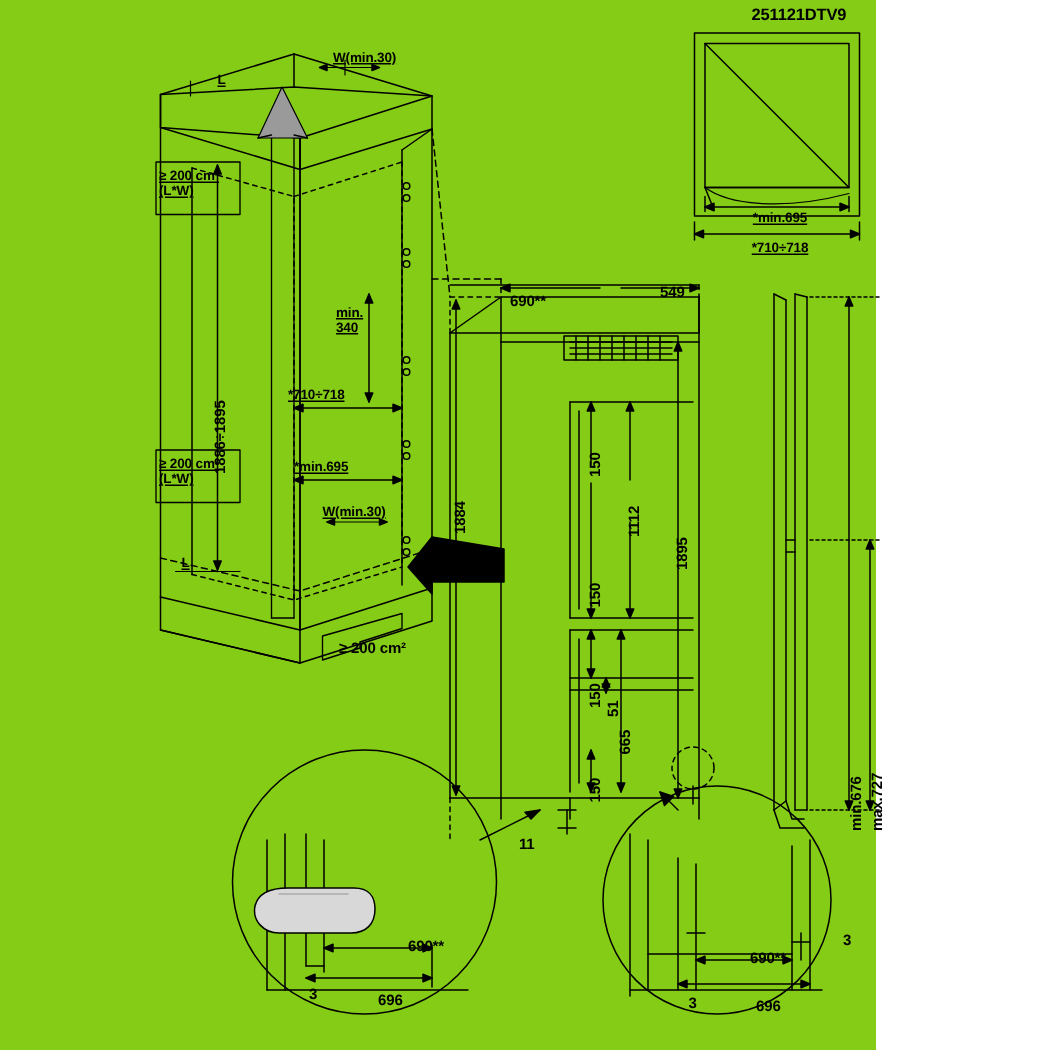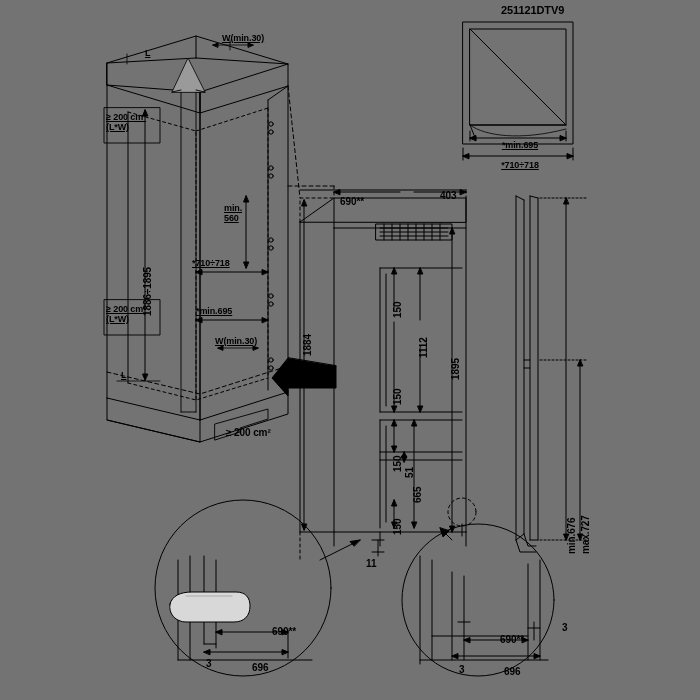--- a/index.html
+++ b/index.html
@@ -9,23 +9,23 @@
   }
   body {
     width: 700px;
     height: 700px;
     font-family: "Liberation Sans", sans-serif;
     color: #000000;
     overflow: hidden;
   }
   #sheet {
     position: relative;
-    width: 700px;
+    width: 584px;
     height: 700px;
-    background: #737373;
+    background: #84cc16;
   }
   #sheet svg {
     position: absolute;
     top: 0;
     left: 0;
   }
   .lbl {
     position: absolute;
     font-family: "Liberation Sans", sans-serif;
     font-size: 10px;
@@ -305,40 +305,40 @@
 
   <div class="lbl sm" style="left:106px; top:112px; width:58px;"><span>≥ 200 cm²
 (L*W)</span></div>
   <div class="lbl sm" style="left:106px; top:304px; width:58px;"><span>≥ 200 cm²
 (L*W)</span></div>
   <div class="lbl" style="left:226px; top:427px;">≥ 200 cm²</div>
 
   <div class="lbl rot90" style="left:142px; top:316px;">1886÷1895</div>
 
   <div class="lbl sm" style="left:224px; top:203px; width:40px;">min.
-560</div>
+340</div>
 
   <div class="lbl sm" style="left:192px; top:258px;">*710÷718</div>
   <div class="lbl sm" style="left:196px; top:306px;">*min.695</div>
 
   <div class="lbl rot90" style="left:302px; top:356px;">1884</div>
 
   <div class="lbl" style="left:340px; top:196px;">690**</div>
-  <div class="lbl" style="left:440px; top:190px;">403</div>
+  <div class="lbl" style="left:440px; top:190px;">549</div>
 
   <div class="lbl rot90" style="left:392px; top:318px;">150</div>
   <div class="lbl rot90" style="left:418px; top:358px;">1112</div>
   <div class="lbl rot90" style="left:450px; top:380px;">1895</div>
 
   <div class="lbl rot90" style="left:392px; top:405px;">150</div>
   <div class="lbl rot90" style="left:392px; top:472px;">150</div>
   <div class="lbl rot90" style="left:404px; top:478px;">51</div>
   <div class="lbl rot90" style="left:412px; top:503px;">665</div>
   <div class="lbl rot90" style="left:392px; top:535px;">150</div>
-  <div class="lbl" style="left:366px; top:558px;">11</div>
+  <div class="lbl" style="left:346px; top:558px;">11</div>
 
   <div class="lbl rot90" style="left:566px; top:554px;">min.676</div>
   <div class="lbl rot90" style="left:580px; top:554px;">max.727</div>
 
   <div class="lbl" style="left:272px; top:626px;">690**</div>
   <div class="lbl" style="left:252px; top:662px;">696</div>
   <div class="lbl" style="left:206px; top:658px;">3</div>
 
   <div class="lbl" style="left:500px; top:634px;">690**</div>
   <div class="lbl" style="left:504px; top:666px;">696</div>

